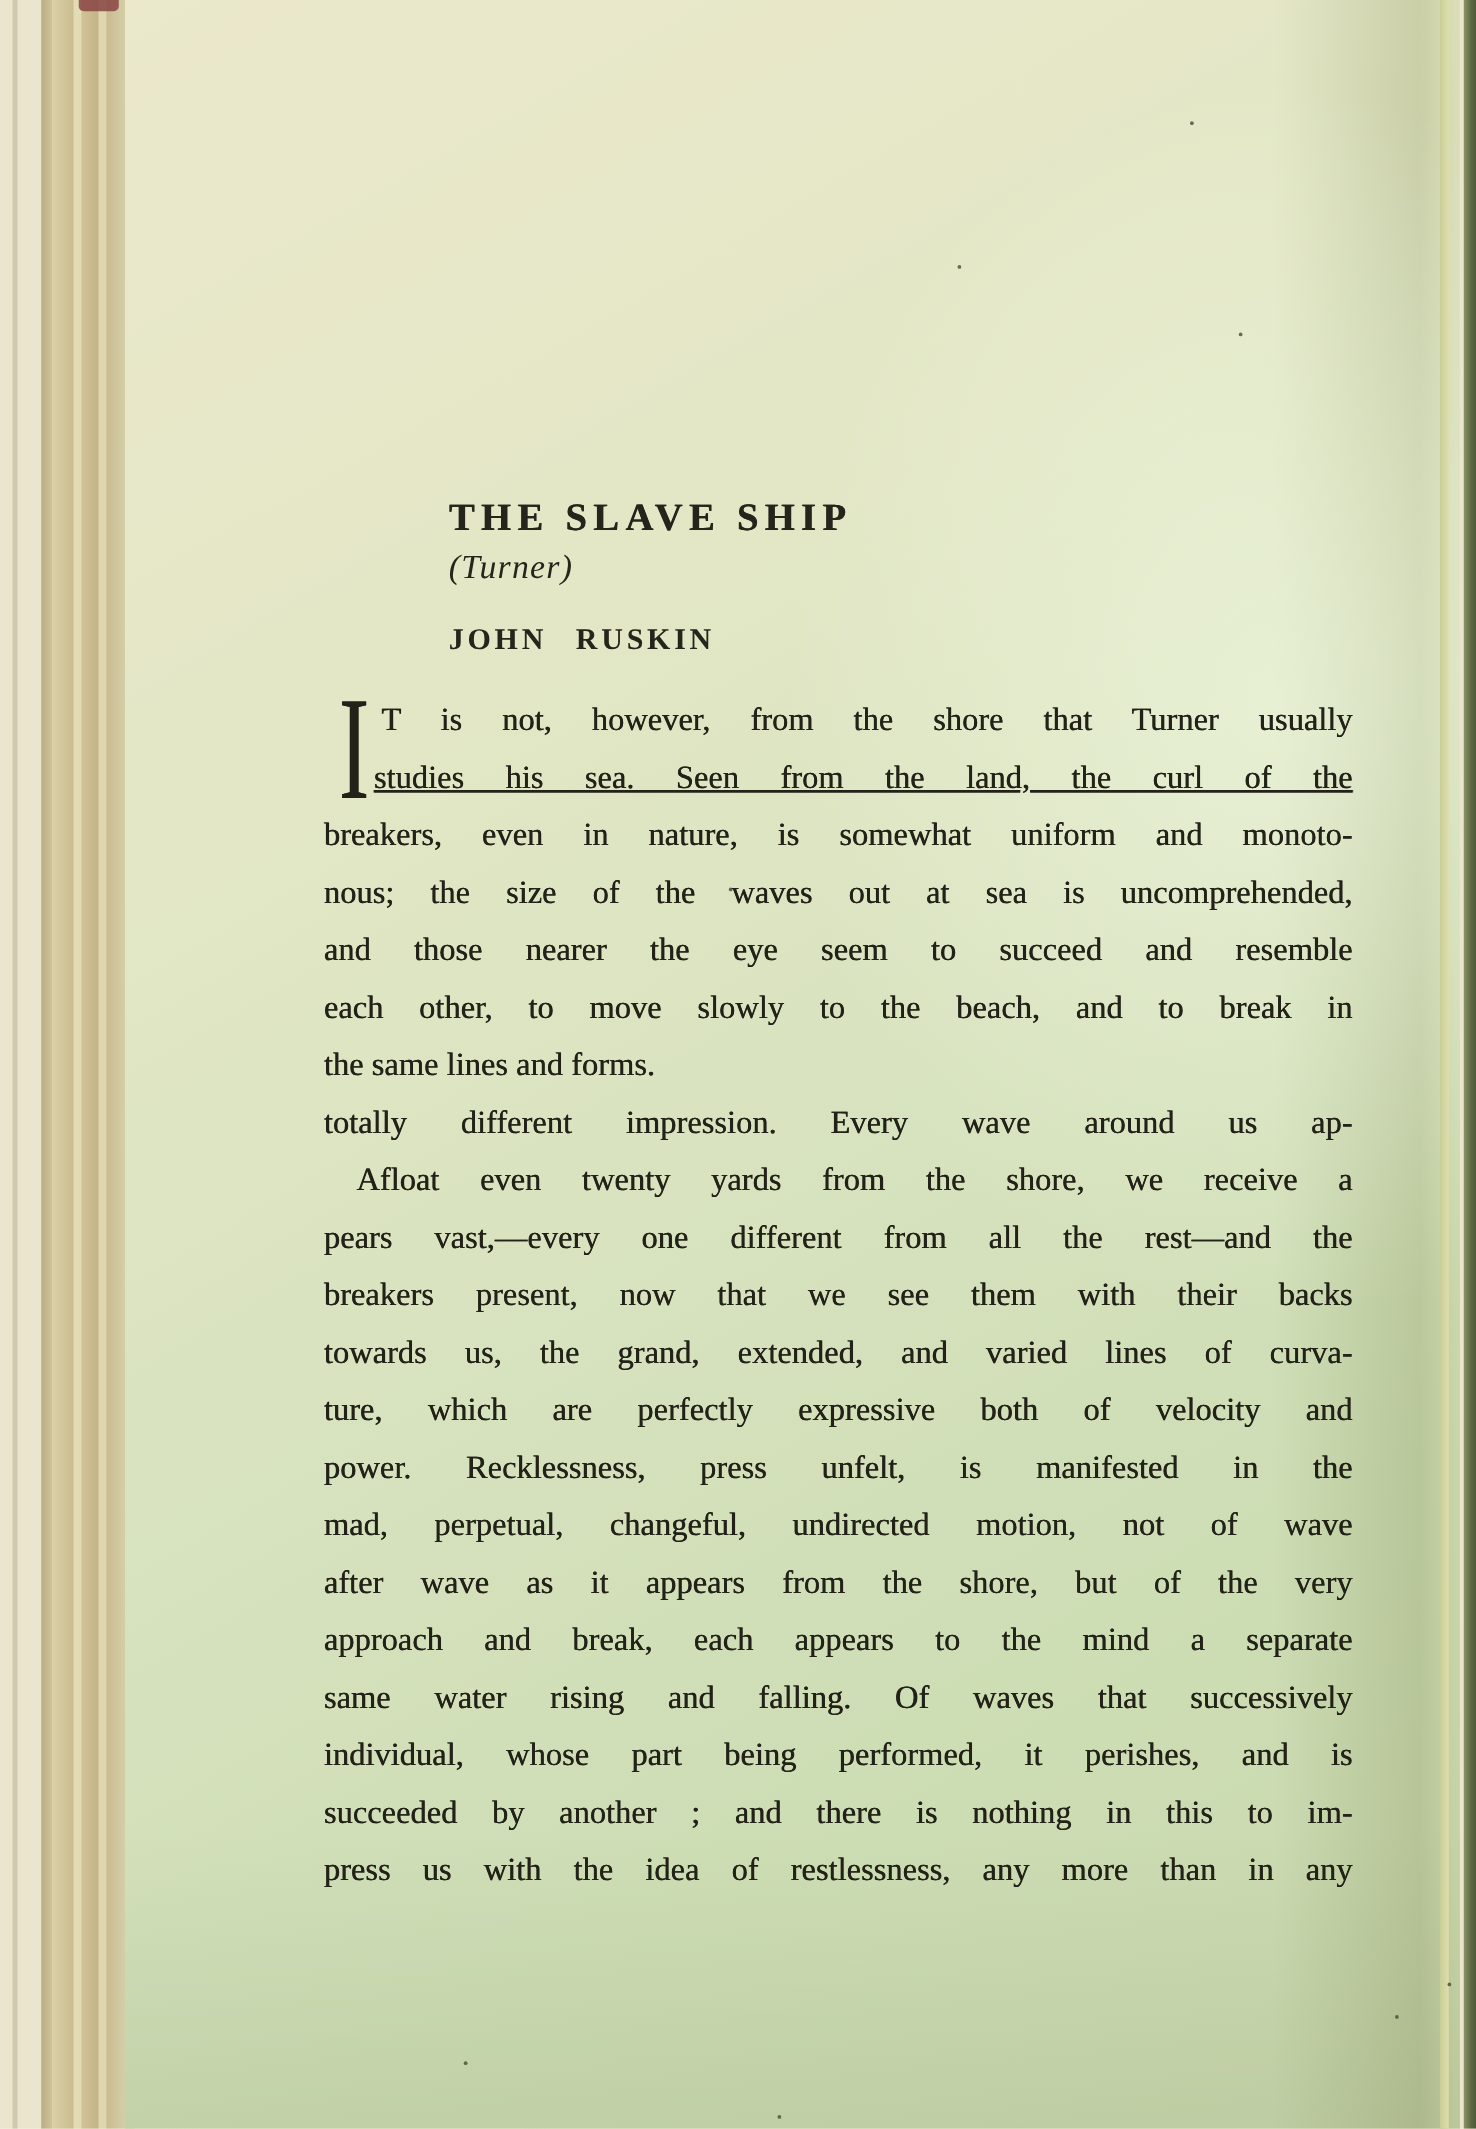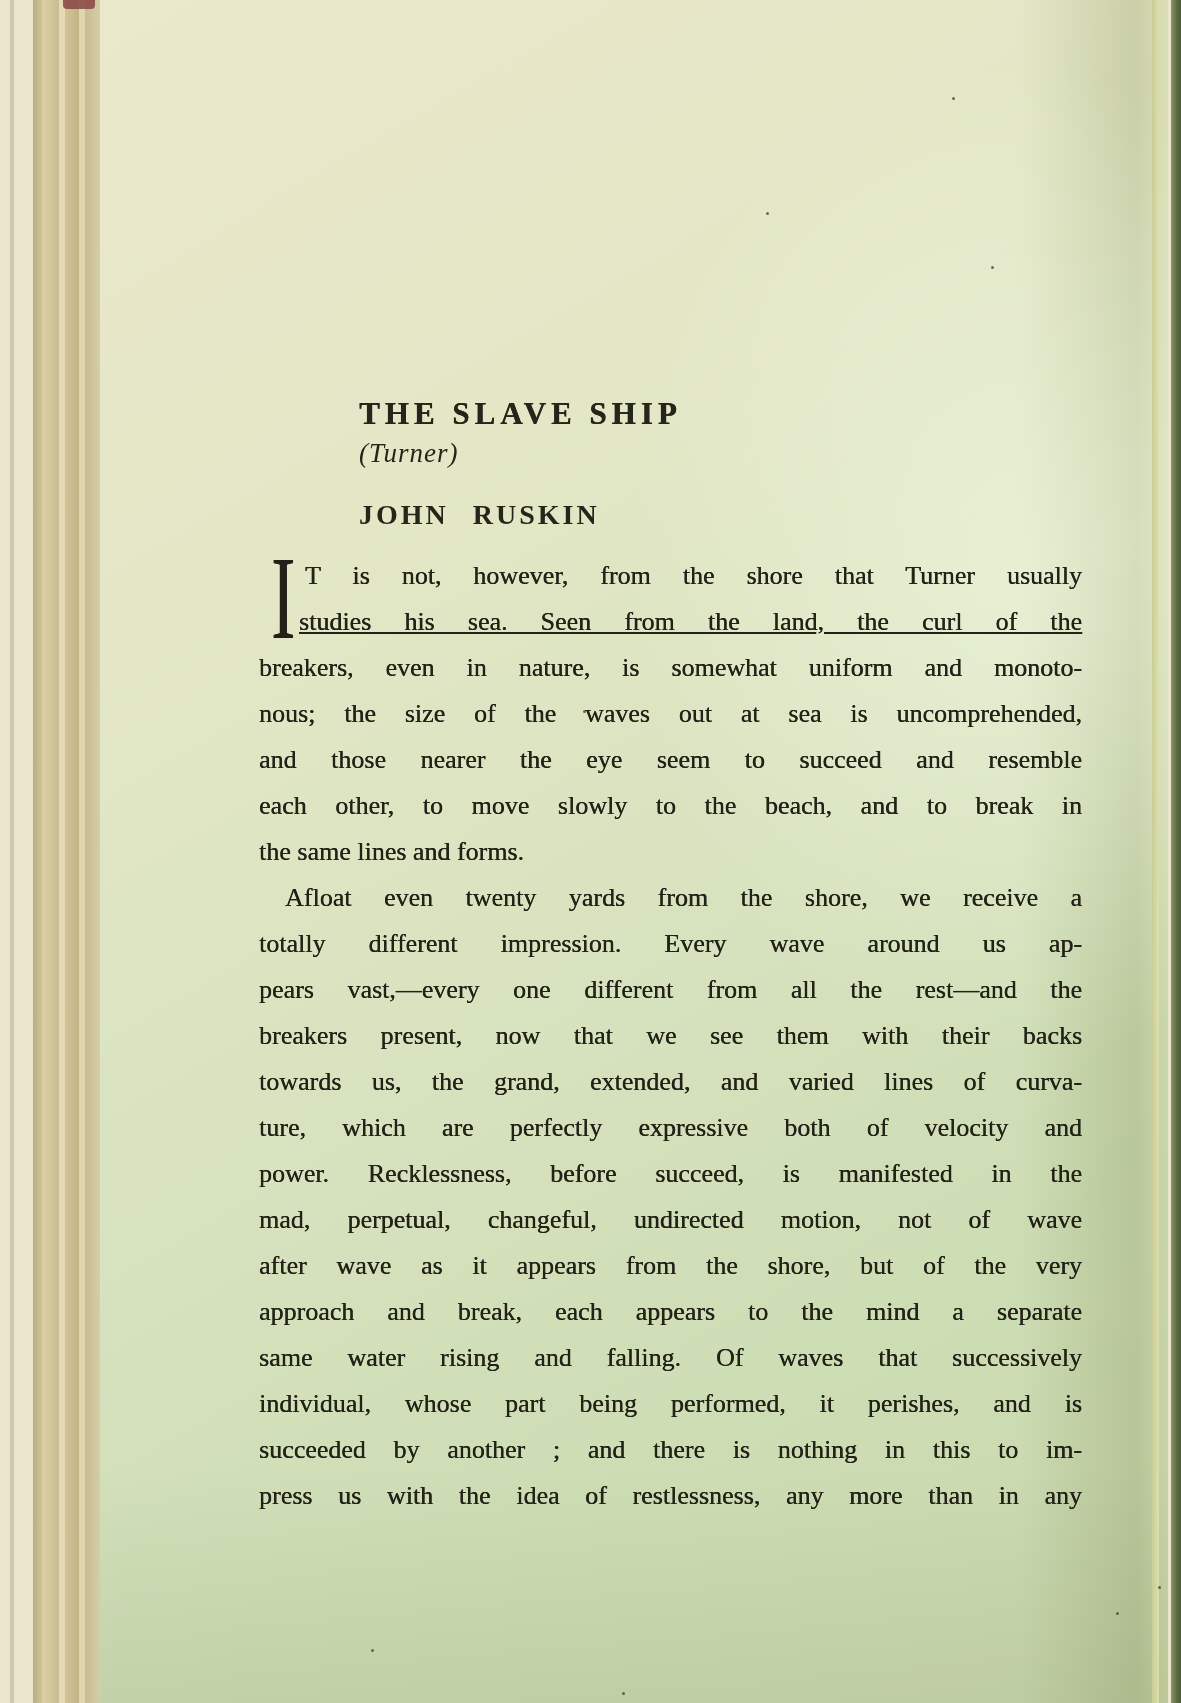--- a/index.html
+++ b/index.html
@@ -45,21 +45,21 @@
   .heading, .subheading, .authorline {
     position:absolute; left:259px; width:823px; text-align:left;
     color:#26251b;
   }
   .heading {
     top:396px; font-size:31px; font-weight:bold; letter-spacing:5px;
     text-shadow:.4px 0 0 currentColor;
   }
   .subheading { top:438px; font-size:27px; font-style:italic; letter-spacing:1px;font-family:Liberation Serif, serif; }
   .authorline {
-    top:499px; font-size:28px; font-weight:bold; letter-spacing:3px;
+    top:499px; font-size:24px; font-weight:bold; letter-spacing:3px;
     word-spacing:14px;
   }
 
   .body-block {
     position:absolute; left:259px; top:553px; width:823px;
     font-size:26px; color:#232218;
     text-shadow:.3px 0 0 currentColor;
   }
   .line {
     height:46px; line-height:46px;
@@ -105,27 +105,27 @@
       <span class="dropcap">I</span>
 
       <div class="line l1">T is not, however, from the shore that Turner usually</div>
       <div class="line l2">studies his sea. Seen from the land, the curl of the</div>
       <div class="line">breakers, even in nature, is somewhat uniform and monoto-</div>
       <div class="line">nous; the size of the waves out at sea is uncomprehended,</div>
       <div class="line">and those nearer the eye seem to succeed and resemble</div>
       <div class="line">each other, to move slowly to the beach, and to break in</div>
       <div class="line short">the same lines and forms.</div>
 
+      <div class="line">totally different impression. Every wave around us ap-</div>
       <div class="line indent">Afloat even twenty yards from the shore, we receive a</div>
-      <div class="line">totally different impression. Every wave around us ap-</div>
       <div class="line">pears vast,—every one different from all the rest—and the</div>
       <div class="line">breakers present, now that we see them with their backs</div>
       <div class="line">towards us, the grand, extended, and varied lines of curva-</div>
       <div class="line">ture, which are perfectly expressive both of velocity and</div>
-      <div class="line">power. Recklessness, before succeed, is manifested in the</div>
+      <div class="line">power. Recklessness, press unfelt, is manifested in the</div>
       <div class="line">mad, perpetual, changeful, undirected motion, not of wave</div>
       <div class="line">after wave as it appears from the shore, but of the very</div>
       <div class="line">approach and break, each appears to the mind a separate</div>
       <div class="line">same water rising and falling. Of waves that successively</div>
       <div class="line">individual, whose part being performed, it perishes, and is</div>
       <div class="line">succeeded by another ; and there is nothing in this to im-</div>
       <div class="line">press us with the idea of restlessness, any more than in any</div>
     </div>
 
     <div class="right-light-line"></div>

